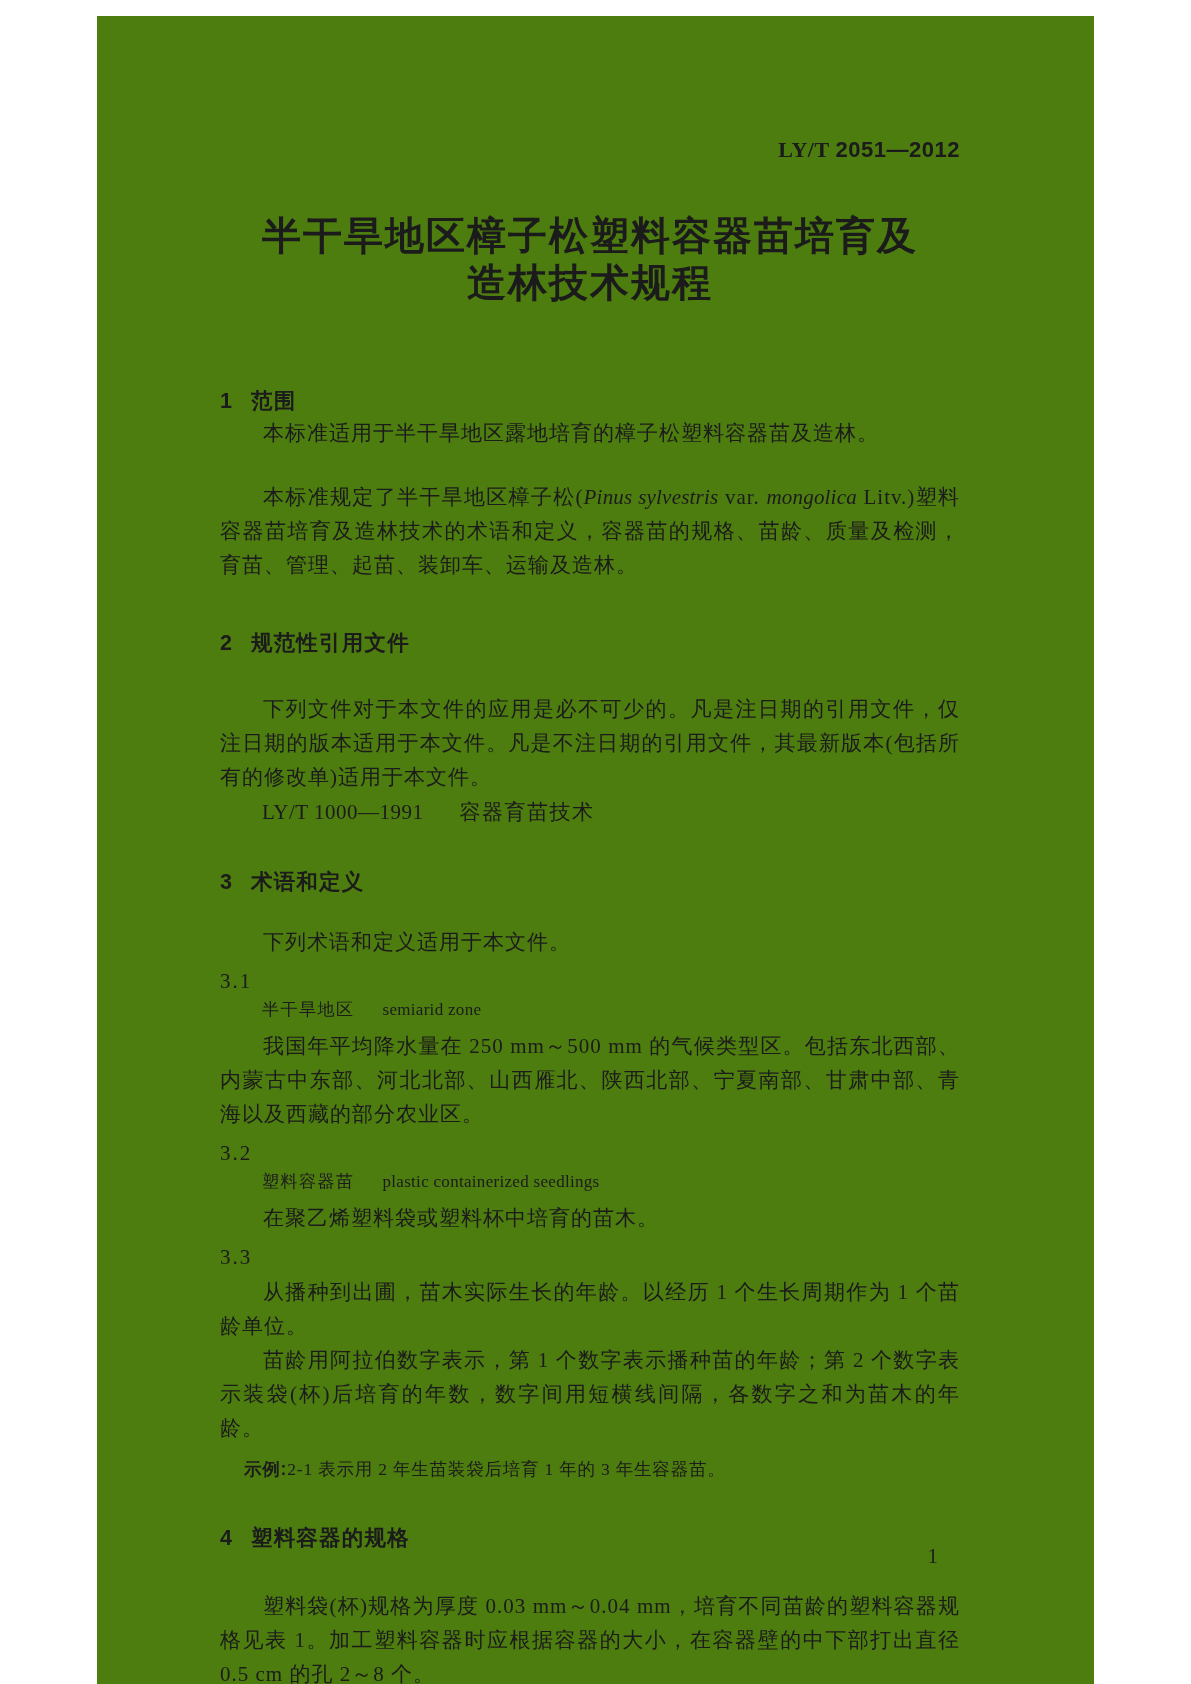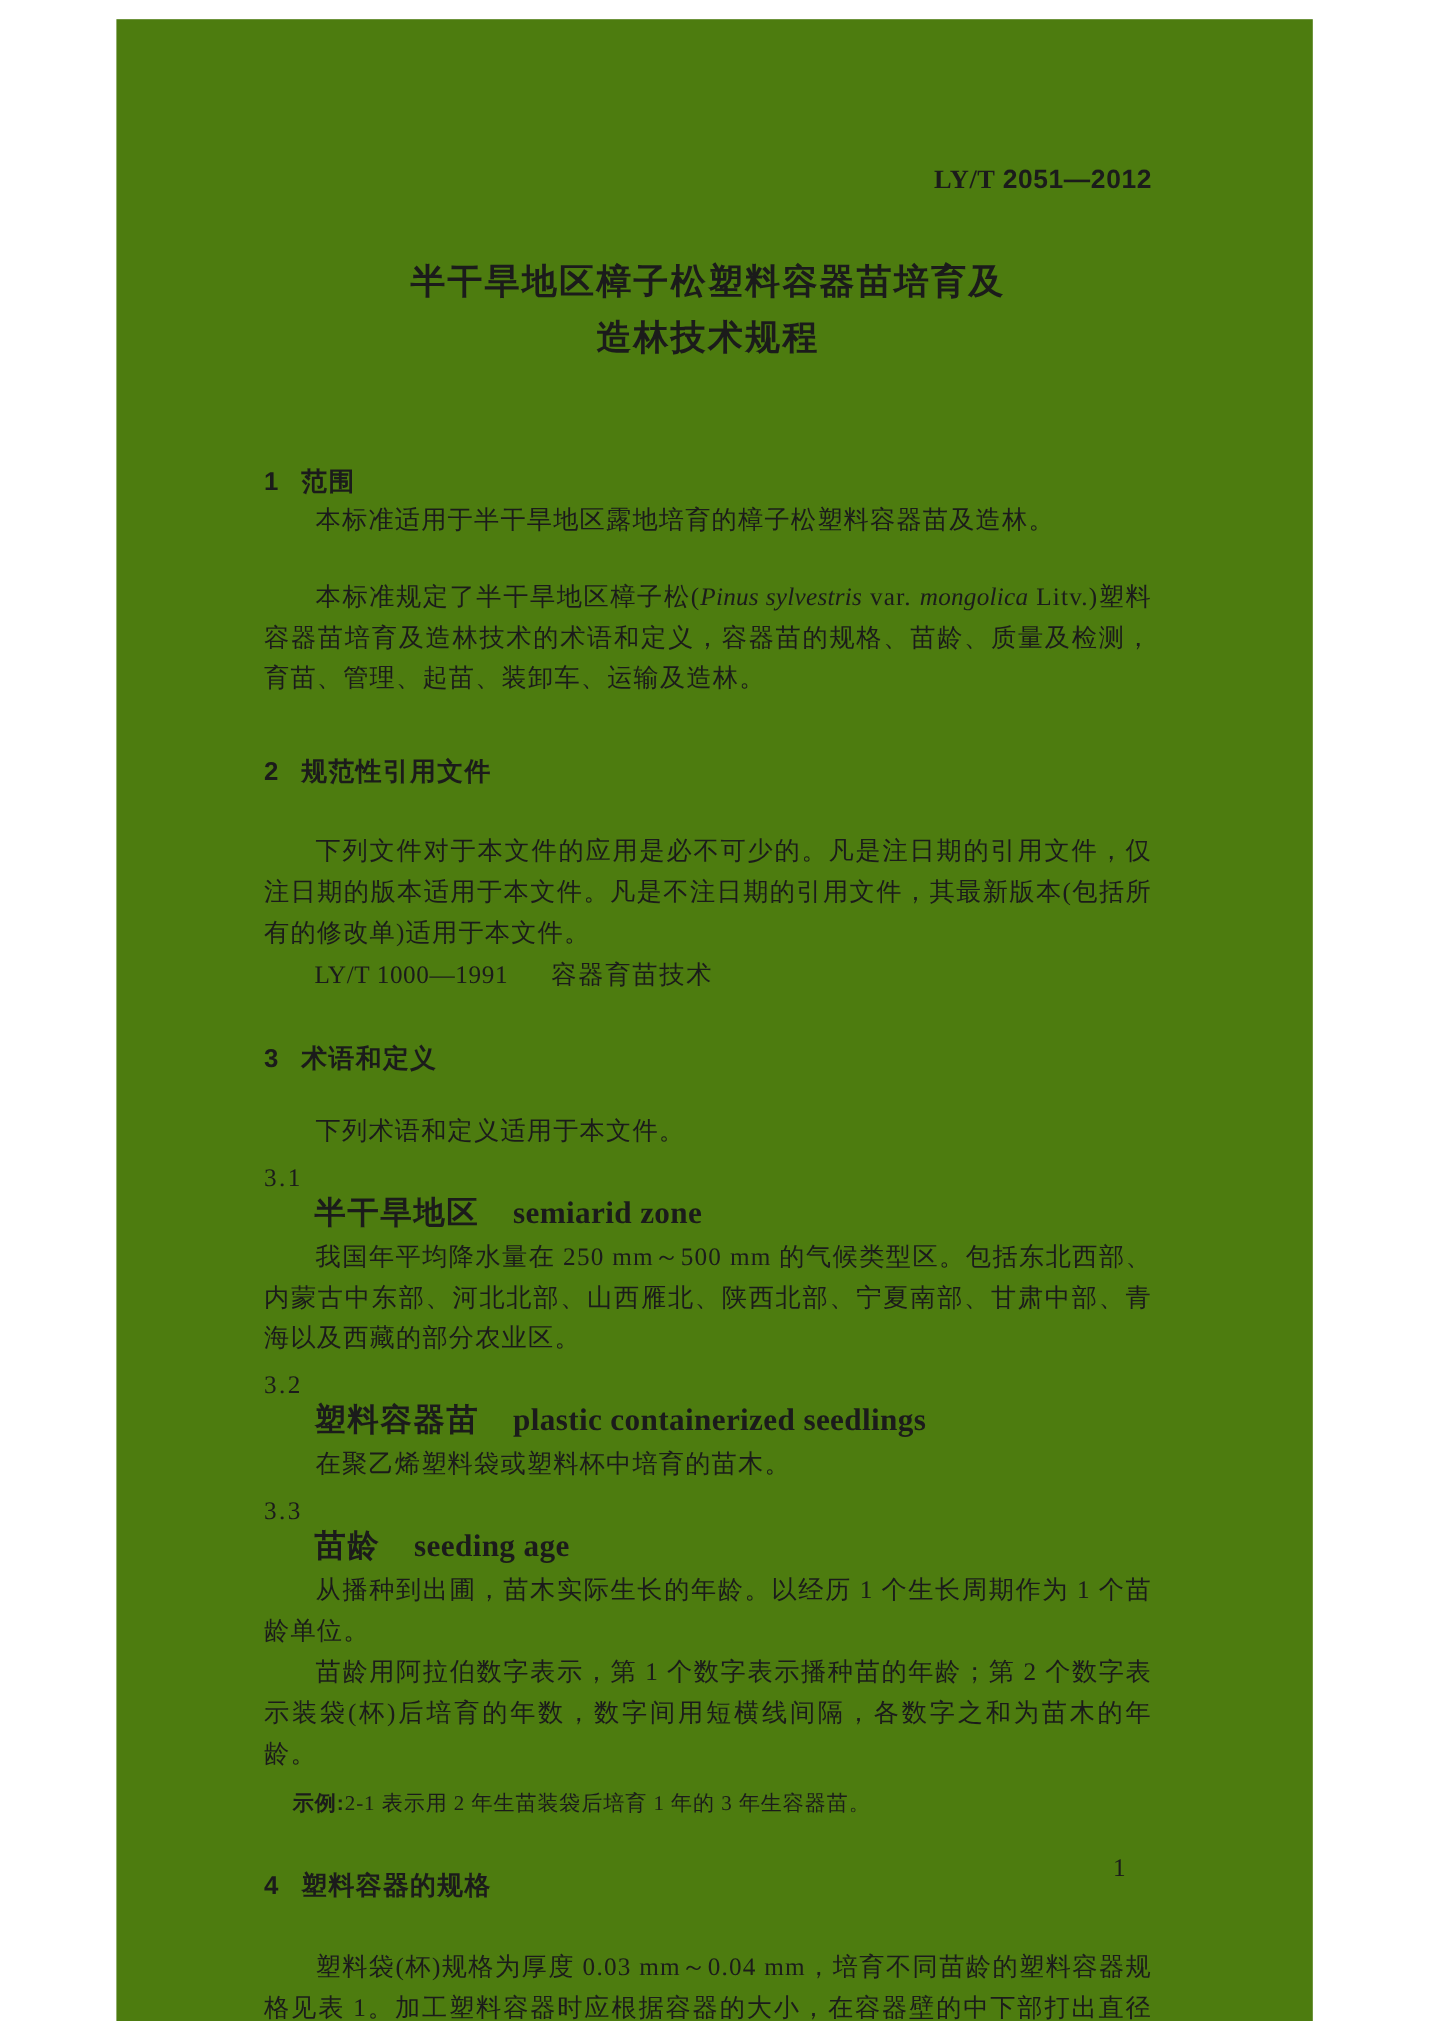--- a/index.html
+++ b/index.html
@@ -26,21 +26,21 @@
     letter-spacing: 0.5px;
   }
   .doc-code .code-prefix { font-family: "Liberation Serif", serif; }
   .doc-code .code-number { font-family: "Liberation Sans", "DejaVu Sans", sans-serif; margin-left: 6px; }
 
   
   .doc-title {
     margin-top: 50px;
     text-align: center;
     font-family: "Liberation Sans", "DejaVu Sans", sans-serif;
-    font-size: 29px;
+    font-size: 39px;
     font-weight: bold;
     line-height: 47px;
     letter-spacing: 2px;
   }
   .doc-title .title-line { display: block; }
 
   
   .sec-heading {
     font-family: "Liberation Sans", "DejaVu Sans", sans-serif;
     font-size: 21.5px;
@@ -78,22 +78,22 @@
   .ref-line .ref-title { margin-left: 36px; letter-spacing: 1.5px; }
 
   
   .term-num {
     font-size: 21px;
     line-height: 28px;
     margin-top: 8px;
     letter-spacing: 2px;
   }
   .term-head {
-    font-size: 26px;
-    font-weight: bold;
+    font-size: 17px;
+    font-weight: normal;
     line-height: 30px;
     padding-left: 42px;
   }
   .term-head .term-zh {
     font-family: "Liberation Sans", "DejaVu Sans", sans-serif;
     letter-spacing: 1.5px;
   }
   .term-head .term-en {
     font-family: "Liberation Serif", "DejaVu Serif", serif;
     margin-left: 28px;
@@ -178,23 +178,20 @@
       <p class="term-head">
         <span class="term-zh">塑料容器苗</span><span class="term-en">plastic containerized seedlings</span>
       </p>
       <div class="term-defs">
         <p class="body indent">在聚乙烯塑料袋或塑料杯中培育的苗木。</p>
       </div>
     </div>
 
     <div>
       <p class="term-num">3.3</p>
-      <p class="term-head">
-        <span class="term-zh">苗龄</span><span class="term-en">seeding age</span>
-      </p>
       <div class="term-defs">
         <p class="body indent">从播种到出圃，苗木实际生长的年龄。以经历 1 个生长周期作为 1 个苗龄单位。</p>
         <p class="body indent">苗龄用阿拉伯数字表示，第 1 个数字表示播种苗的年龄；第 2 个数字表示装袋(杯)后培育的年数，数字间用短横线间隔，各数字之和为苗木的年龄。</p>
       </div>
       <p class="example">
         <span class="example-label">示例:</span><span>2-1 表示用 2 年生苗装袋后培育 1 年的 3 年生容器苗。</span>
       </p>
     </div>
   </section>
 

